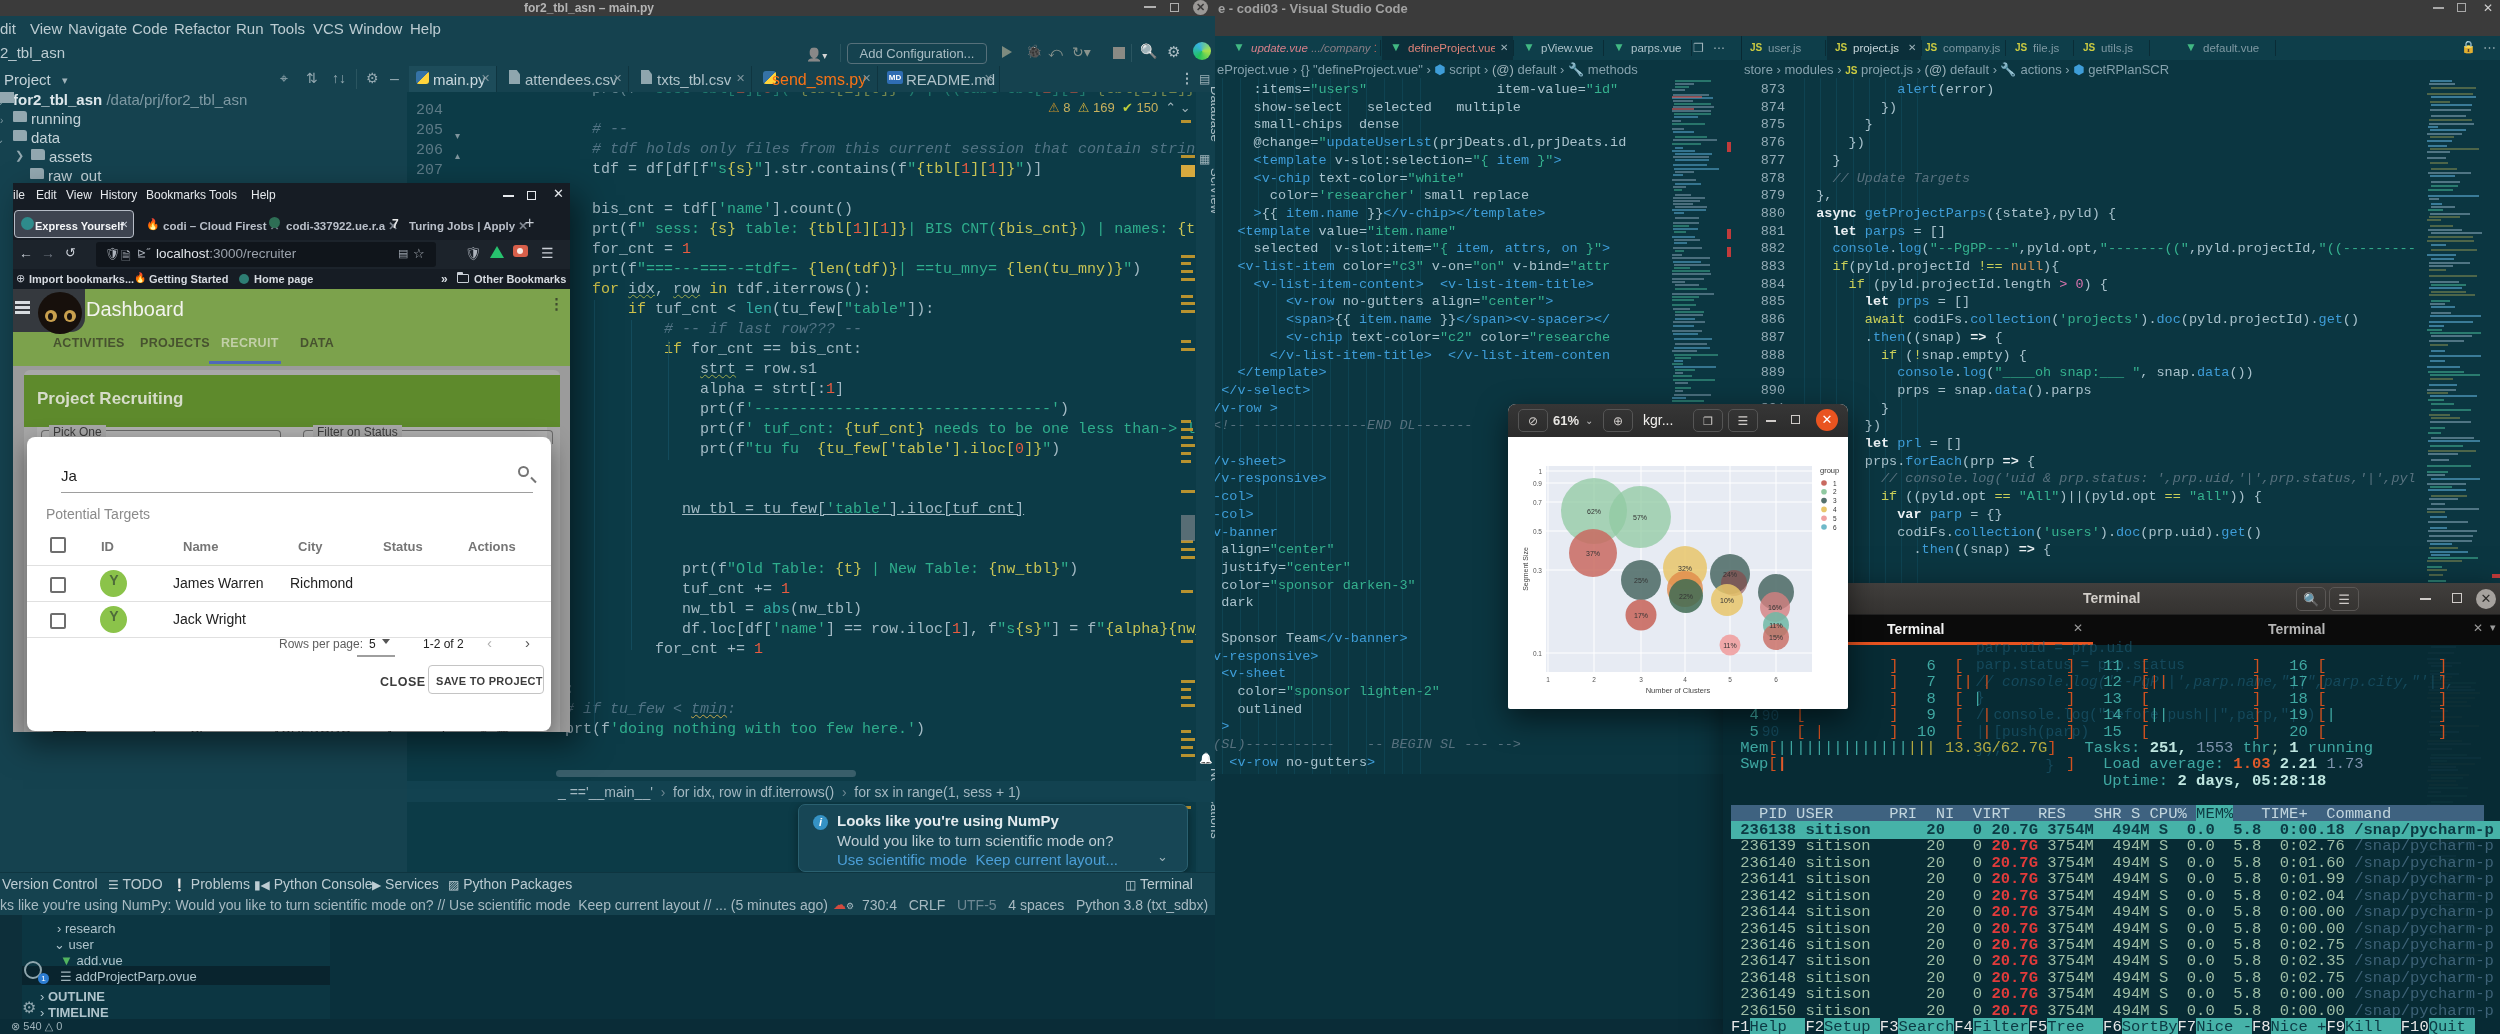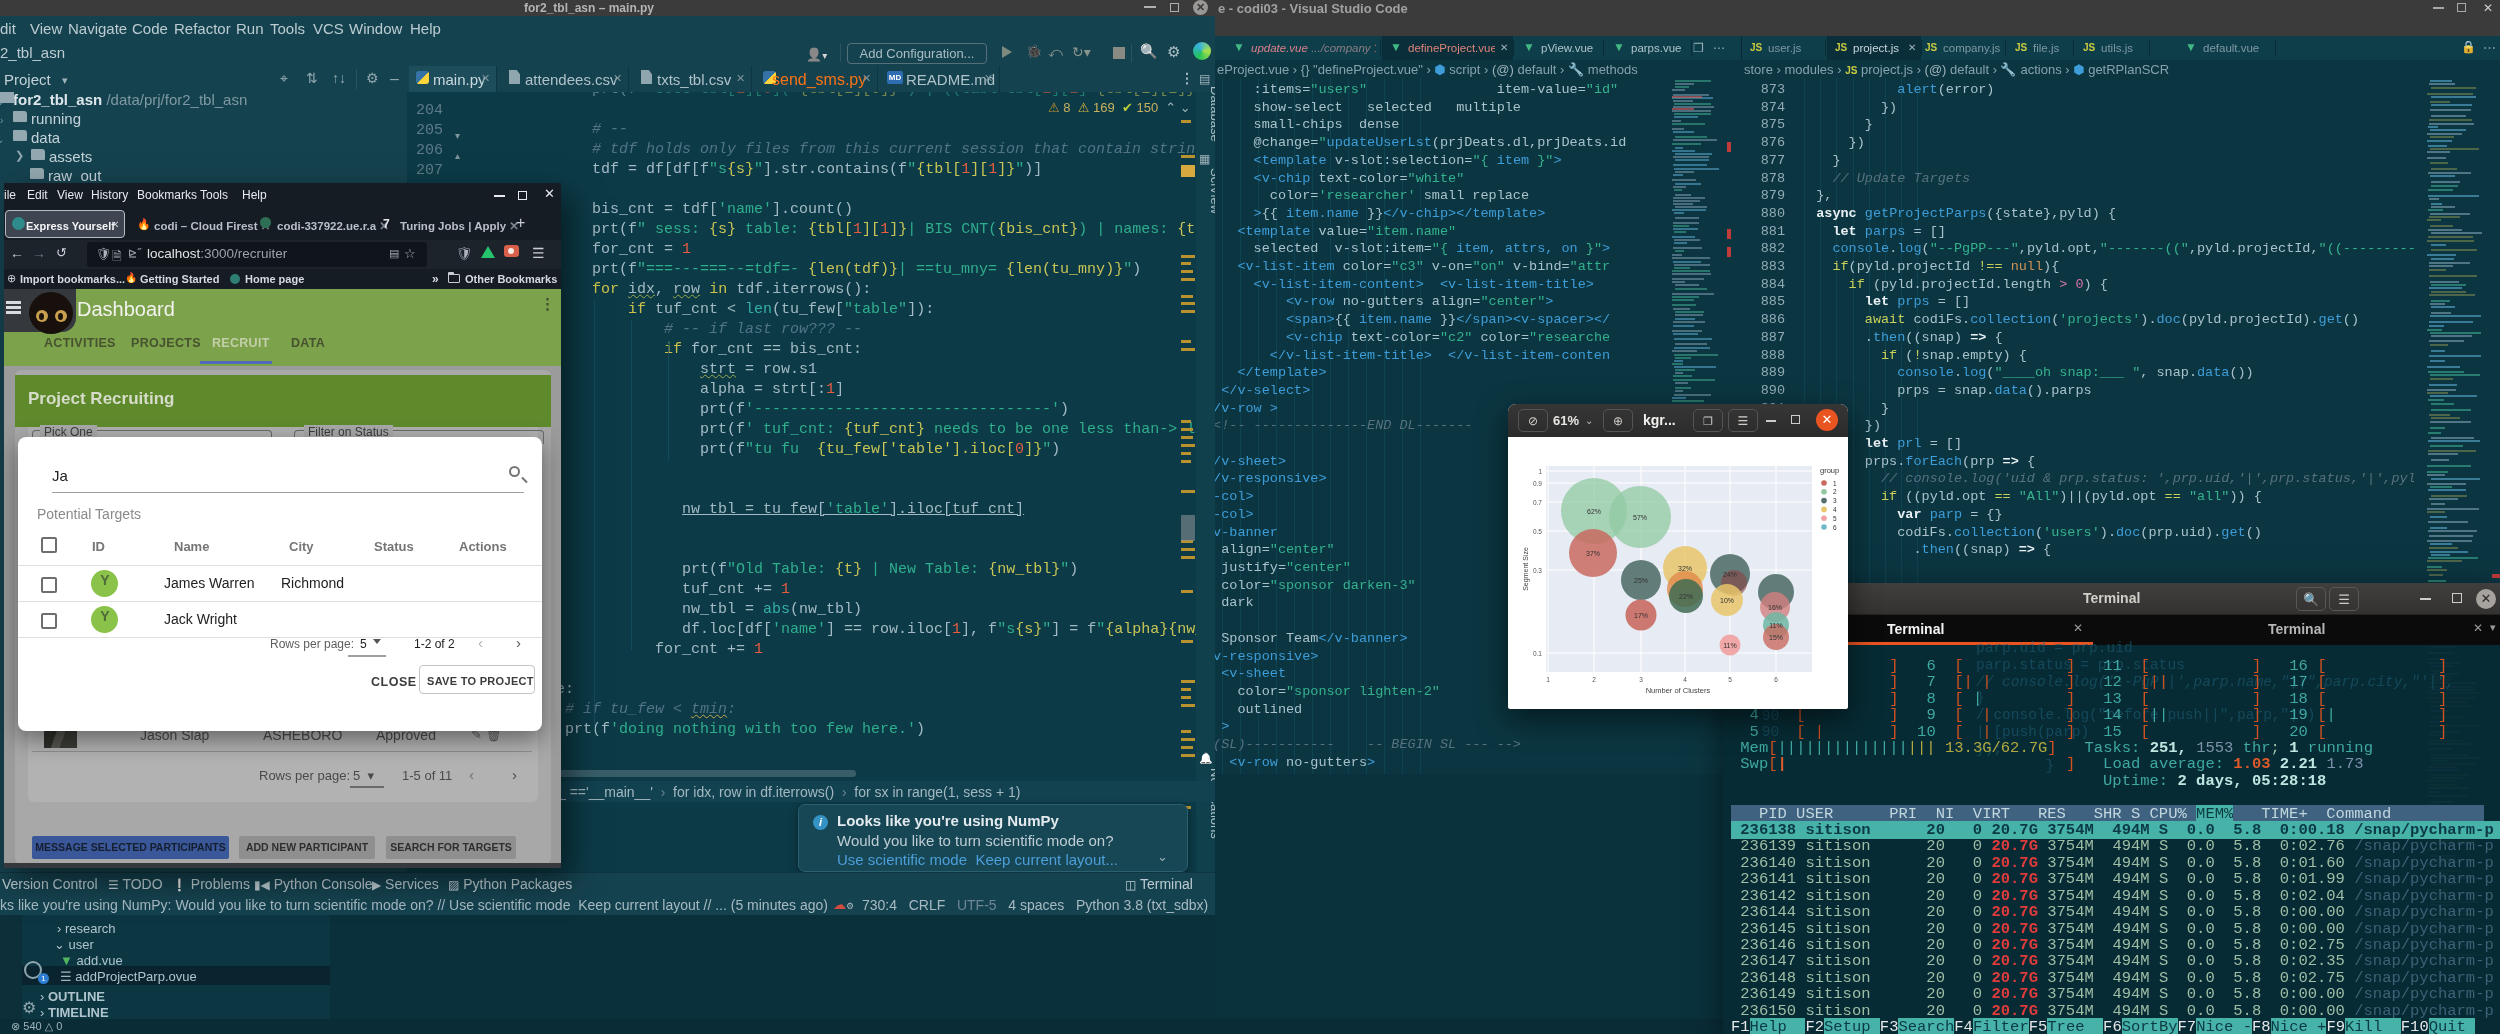--- a/index.html
+++ b/index.html
@@ -753,21 +753,21 @@
       <div class="a" style="left:0px;top:855px;width:19px;height:2px;background:rgba(150,180,200,.5)"></div>
       <div class="a" style="left:2px;top:860px;width:12px;height:2px;background:rgba(150,180,200,.5)"></div>
       <div class="a" style="left:0px;top:866px;width:41px;height:2px;background:rgba(70,180,150,.55)"></div>
       <div class="a" style="left:1px;top:871px;width:26px;height:2px;background:rgba(70,180,150,.55)"></div>
       <div class="a" style="left:4px;top:876px;width:52px;height:2px;background:rgba(200,190,90,.35)"></div>
     </div>
 <div class="a" style="left:0;top:774px;width:510px;height:245px;background:#0A323D"></div>
 <div class="a" style="left:0;top:1019px;width:1285px;height:15px;background:#0A2C37"></div>
 <div class="a" style="left:1277px;top:574px;width:14px;height:4px;background:#C23B3B"></div>
 </div>
-<div class="a" style="left:4px;top:183px;width:557px;height:685px;background:#1C232B;box-shadow:10px 12px 30px rgba(0,0,0,.5);overflow:hidden">
+<div class="a" style="left:13px;top:183px;width:557px;height:549px;background:#1C232B;box-shadow:10px 12px 30px rgba(0,0,0,.5);overflow:hidden">
 <div class="a" style="left:0;top:0;width:557px;height:24px;background:#161C24"></div>
 <div class="a" style="left:0px;top:5px;color:#E6E9ED;font-size:12px">ile</div>
 <div class="a" style="left:23px;top:5px;color:#E6E9ED;font-size:12px">Edit</div>
 <div class="a" style="left:53px;top:5px;color:#E6E9ED;font-size:12px">View</div>
 <div class="a" style="left:87px;top:5px;color:#E6E9ED;font-size:12px">History</div>
 <div class="a" style="left:133px;top:5px;color:#E6E9ED;font-size:12px">Bookmarks</div>
 <div class="a" style="left:196px;top:5px;color:#E6E9ED;font-size:12px">Tools</div>
 <div class="a" style="left:238px;top:5px;color:#E6E9ED;font-size:12px">Help</div>
 <div class="a" style="left:490px;top:12px;width:11px;height:1.5px;background:#E6E9ED"></div>
 <div class="a" style="left:514px;top:8px;width:9px;height:9px;border:1.5px solid #E6E9ED"></div>
@@ -938,21 +938,21 @@
 <span class="tg">&nbsp;236149&nbsp;sitison&nbsp;&nbsp;&nbsp;&nbsp;&nbsp;&nbsp;20&nbsp;&nbsp;&nbsp;0&nbsp;</span><span class="tr">20.7G</span><span class="tg">&nbsp;3754M&nbsp;&nbsp;494M&nbsp;S&nbsp;&nbsp;0.0&nbsp;&nbsp;5.8&nbsp;&nbsp;0:00.00</span><span class="tc">&nbsp;/snap/pycharm-p</span>
 <span class="tg">&nbsp;236150&nbsp;sitison&nbsp;&nbsp;&nbsp;&nbsp;&nbsp;&nbsp;20&nbsp;&nbsp;&nbsp;0&nbsp;</span><span class="tr">20.7G</span><span class="tg">&nbsp;3754M&nbsp;&nbsp;494M&nbsp;S&nbsp;&nbsp;0.0&nbsp;&nbsp;5.8&nbsp;&nbsp;0:00.00</span><span class="tc">&nbsp;/snap/pycharm-p</span>
 <span style="color:#E8E8E8">F1</span><span style="background:#46B2A8;color:#0C3A44">Help&nbsp;&nbsp;</span><span style="color:#E8E8E8">F2</span><span style="background:#46B2A8;color:#0C3A44">Setup&nbsp;</span><span style="color:#E8E8E8">F3</span><span style="background:#46B2A8;color:#0C3A44">Search</span><span style="color:#E8E8E8">F4</span><span style="background:#46B2A8;color:#0C3A44">Filter</span><span style="color:#E8E8E8">F5</span><span style="background:#46B2A8;color:#0C3A44">Tree&nbsp;&nbsp;</span><span style="color:#E8E8E8">F6</span><span style="background:#46B2A8;color:#0C3A44">SortBy</span><span style="color:#E8E8E8">F7</span><span style="background:#46B2A8;color:#0C3A44">Nice&nbsp;-</span><span style="color:#E8E8E8">F8</span><span style="background:#46B2A8;color:#0C3A44">Nice&nbsp;+</span><span style="color:#E8E8E8">F9</span><span style="background:#46B2A8;color:#0C3A44">Kill&nbsp;&nbsp;</span><span style="color:#E8E8E8">F10</span><span style="background:#46B2A8;color:#0C3A44">Quit&nbsp;</span></pre>
 </div>
 <div class="a" style="left:1508px;top:404px;width:340px;height:305px;border-radius:8px 8px 2px 2px;box-shadow:0 10px 30px rgba(0,0,0,.55);overflow:hidden;background:#fff">
 <div class="a" style="left:0;top:0;width:340px;height:33px;background:linear-gradient(#363636,#2B2B2B)"></div>
 <div class="a" style="left:10px;top:5px;width:30px;height:23px;border:1px solid #555;border-radius:5px;color:#CFCBC8;font-size:12px;text-align:center;line-height:22px">⊘</div>
 <div class="a" style="left:45px;top:9px;color:#E8E6E3;font-size:13px;font-weight:bold">61%</div>
 <div class="a" style="left:77px;top:11px;color:#BBB;font-size:10px">⌄</div>
 <div class="a" style="left:95px;top:5px;width:30px;height:23px;border:1px solid #555;border-radius:5px;color:#CFCBC8;font-size:12px;text-align:center;line-height:22px">⊕</div>
-<div class="a" style="left:135px;top:8px;color:#F2F0EE;font-size:14px;font-weight:bold">kgr...</div>
+<div class="a" style="left:135px;top:8px;color:#F2F0EE;font-size:14px;font-weight:normal">kgr...</div>
 <div class="a" style="left:185px;top:5px;width:30px;height:23px;border:1px solid #555;border-radius:5px;color:#CFCBC8;font-size:11px;text-align:center;line-height:22px">❐</div>
 <div class="a" style="left:220px;top:5px;width:30px;height:23px;border:1px solid #555;border-radius:5px;color:#CFCBC8;font-size:12px;text-align:center;line-height:22px">☰</div>
 <div class="a" style="left:258px;top:16px;width:10px;height:2px;background:#CFCBC8"></div>
 <div class="a" style="left:283px;top:11px;width:9px;height:9px;border:1.5px solid #CFCBC8"></div>
 <div class="a" style="left:308px;top:5px;width:22px;height:22px;border-radius:50%;background:#E95420;color:#fff;text-align:center;line-height:22px;font-size:13px">✕</div>
 <svg class="a" style="left:0;top:33px" width="340" height="272" viewBox="0 0 340 272">
       <rect x="38" y="29" width="266" height="206" fill="#E7EBF3"></rect>
       <line x1="40" y1="29" x2="40" y2="235" stroke="#fff" stroke-width="1"></line>
       <line x1="86" y1="29" x2="86" y2="235" stroke="#fff" stroke-width="1"></line>
       <line x1="133" y1="29" x2="133" y2="235" stroke="#fff" stroke-width="1"></line>

